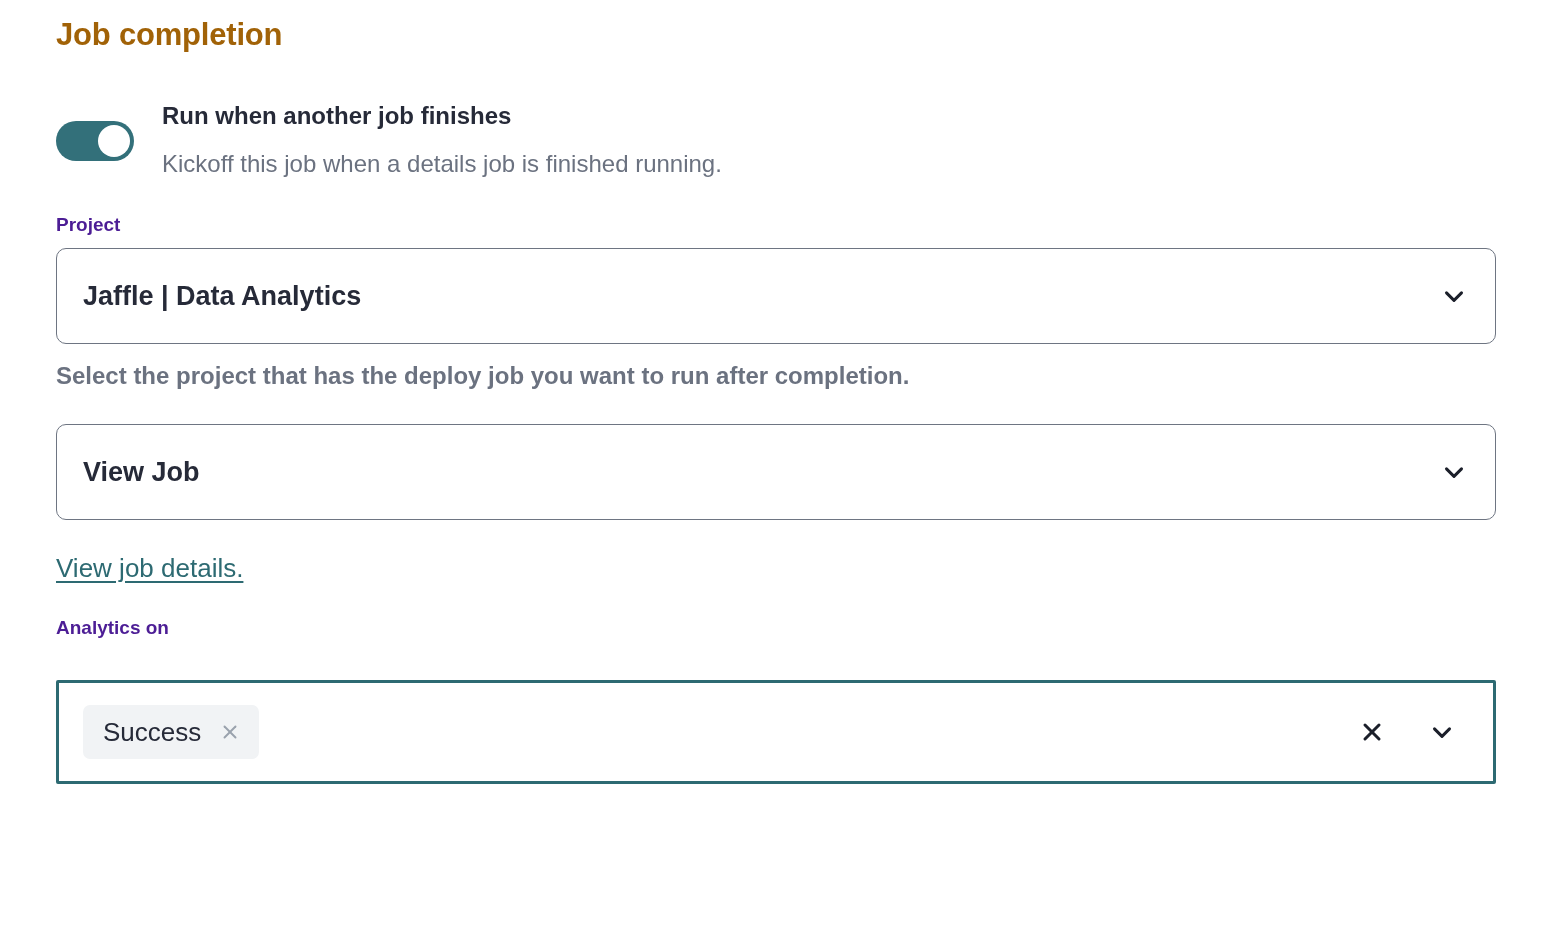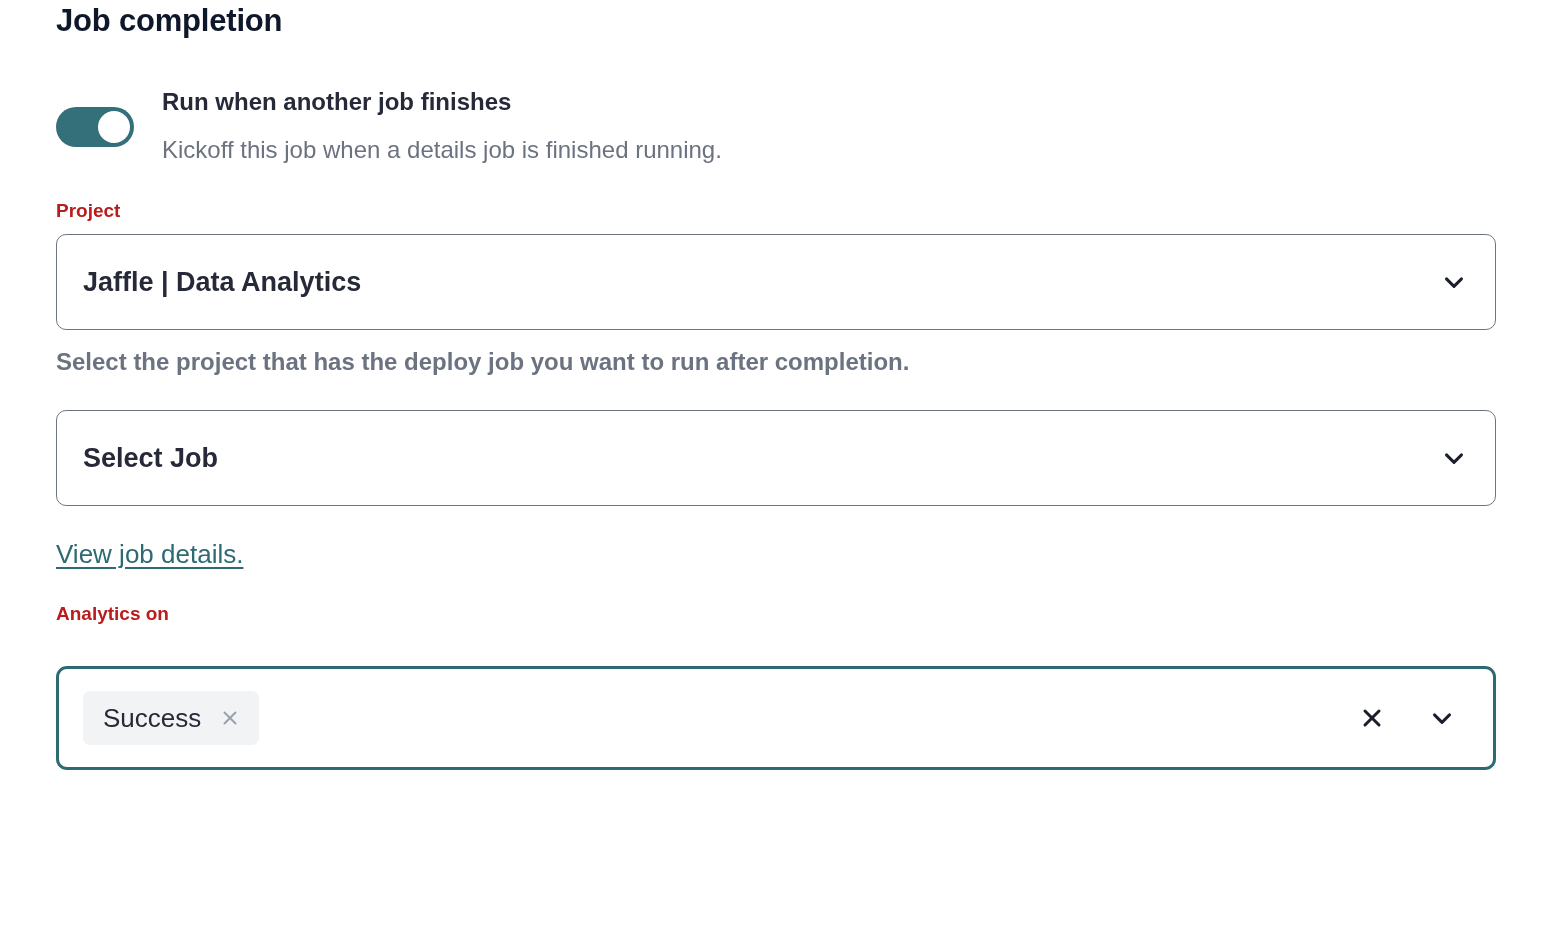--- a/index.html
+++ b/index.html
@@ -18,26 +18,26 @@
     position: relative;
     width: 1564px;
     height: 936px;
     box-sizing: border-box;
     padding: 0 56px;
   }
 
   
   .section-title {
     margin: 0;
-    padding-top: 1px;
+    padding-top: 15px;
     font-size: 31px;
     line-height: 40px;
     font-weight: 700;
     letter-spacing: -0.2px;
-    color: #0f172a;
+    color: #a16207;
   }
 
   
   .toggle-row {
     display: flex;
     align-items: center;
     margin-top: 44px;
   }
   .toggle {
     flex: 0 0 auto;
@@ -78,21 +78,21 @@
     margin-top: 15px;
   }
 
   
   .field-group { margin-top: 32px; }
   .field-label {
     display: block;
     font-size: 19px;
     line-height: 24px;
     font-weight: 700;
-    color: #b91c1c;
+    color: #4c1d95;
     margin-bottom: 11px;
   }
   .select-box {
     position: relative;
     box-sizing: border-box;
     width: 1440px;
     height: 96px;
     border: 1px solid #6e7582;
     border-radius: 10px;
     background: #ffffff;
@@ -139,21 +139,21 @@
     cursor: pointer;
   }
 
   
   .multiselect {
     position: relative;
     box-sizing: border-box;
     width: 1440px;
     height: 104px;
     border: 3px solid #2d6a72;
-    border-radius: 11px;
+    border-radius: 2px;
     background: #ffffff;
     display: flex;
     align-items: center;
     padding: 0 22px 0 24px;
     cursor: text;
     margin-top: 40px;
   }
   .tags {
     display: flex;
     align-items: center;
@@ -226,21 +226,21 @@
         <svg width="30" height="30" viewBox="0 0 24 24" fill="none" stroke="#1b1f2a" stroke-width="2.4" stroke-linecap="round" stroke-linejoin="round">
           <polyline points="6 9.5 12 15.5 18 9.5"></polyline>
         </svg>
       </span>
     </div>
     <div class="help-text">Select the project that has the deploy job you want to run after completion.</div>
   </div>
 
   <div class="field-group">
     <div class="select-box">
-      <span class="select-value">Select Job</span>
+      <span class="select-value">View Job</span>
       <span class="chevron">
         <svg width="30" height="30" viewBox="0 0 24 24" fill="none" stroke="#1b1f2a" stroke-width="2.4" stroke-linecap="round" stroke-linejoin="round">
           <polyline points="6 9.5 12 15.5 18 9.5"></polyline>
         </svg>
       </span>
     </div>
     <a class="link">View job details.</a>
   </div>
 
   <div class="field-group">

